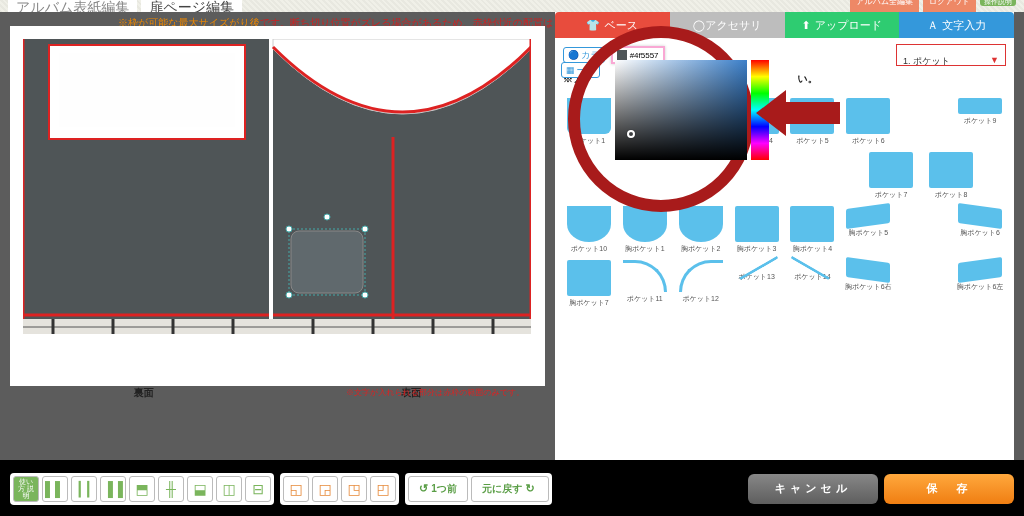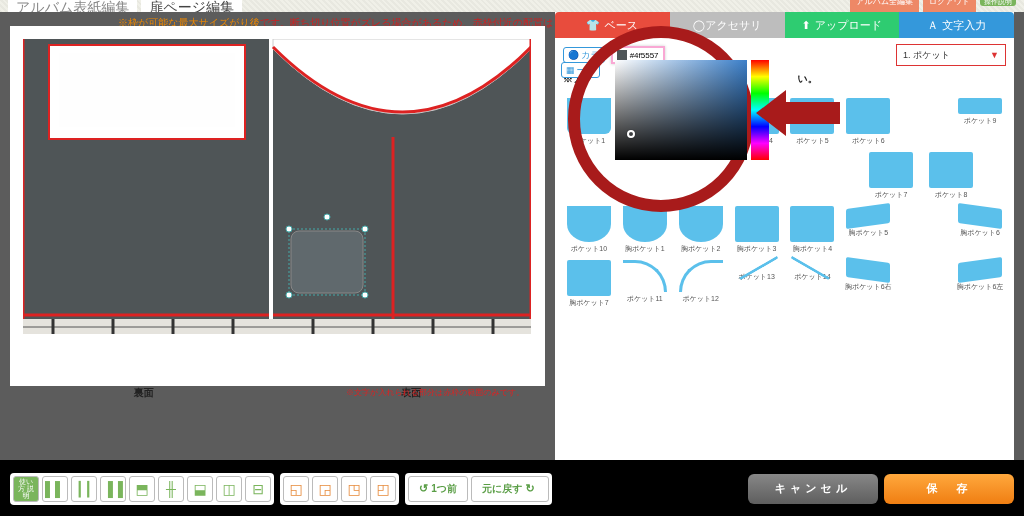--- a/index.html
+++ b/index.html
@@ -25,21 +25,21 @@
   
   .right-panel { position:absolute; top:12px; left:555px; right:10px; bottom:56px; background:#fff; }
   .tabs { display:flex; height:26px; }
   .tab-red { flex:1; background:#e84c3d; color:#fff; display:flex; align-items:center; justify-content:center; font-size:11px; gap:4px; border-top-left-radius:4px;}
   .tab-gray { flex:1; background:#bdbdbd; color:#fff; display:flex; align-items:center; justify-content:center; font-size:11px;}
   .tab-green { flex:1; background:#2ecc71; color:#fff; display:flex; align-items:center; justify-content:center; font-size:11px; gap:4px;}
   .tab-blue { flex:1; background:#3498db; color:#fff; display:flex; align-items:center; justify-content:center; font-size:11px; gap:4px; border-top-right-radius:4px;}
   .subbar { height:34px; padding:6px 8px; display:flex; gap:6px; align-items:center; position:relative;}
   .chip { border:1px solid #3498db; background:#fff; color:#3498db; font-size:9px; padding:1px 4px; border-radius:3px; height:16px; display:flex; align-items:center; gap:2px;}
   .colorchip { border:2px solid #f9a8d4; background:#fff; font-size:8px; padding:2px 4px; height:18px; display:flex; align-items:center; box-shadow:0 0 3px rgba(0,0,0,0.2);}
-  .dropdown { position:absolute; right:8px; top:6px; width:110px; height:20px; border:1px solid #d33; background:#fff; font-size:9px; padding:10px 6px; display:flex; align-items:center; justify-content:space-between; color:#333;}
+  .dropdown { position:absolute; right:8px; top:6px; width:110px; height:20px; border:1px solid #d33; background:#fff; font-size:9px; padding:10px 6px; display:flex; align-items:flex-start; justify-content:space-between; color:#333;}
   .dropdown .arrow { color:#d33; }
   .note-body { padding:0 8px 6px; font-size:10px; font-weight:bold; color:#222;}
 
   .swatch-grid { padding:4px 8px; height:300px; overflow:auto;}
   .sw-row { display:flex; gap:4px; margin-bottom:2px;}
   .sw-cell { width:56px; display:flex; flex-direction:column; align-items:center; gap:2px; padding:2px;}
   .sw-box { width:44px; height:36px; background:#5bc0eb; border-radius:2px;}
   .sw-label { font-size:7px; color:#555; text-align:center; white-space:nowrap;}
 
   

